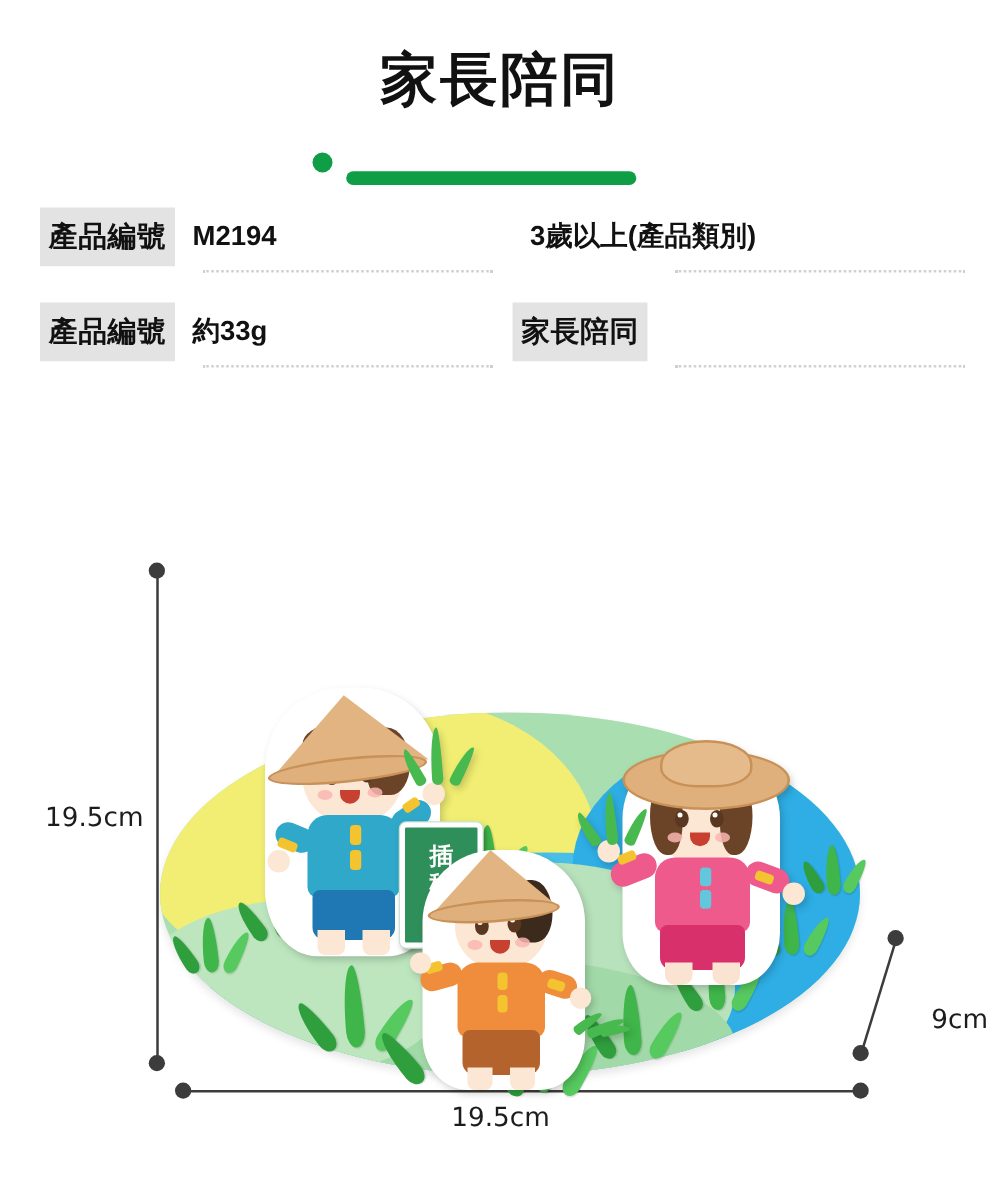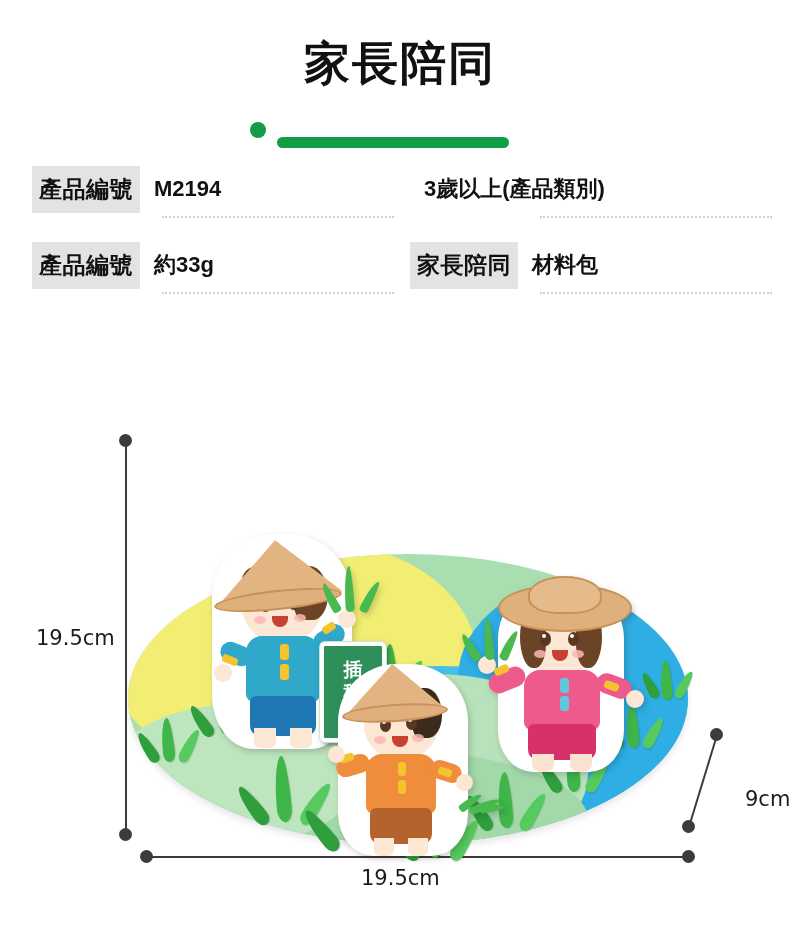--- a/index.html
+++ b/index.html
@@ -100,21 +100,21 @@
     left: 130px;
     right: 0;
     top: 50px;
     border-bottom: 2px dotted #cfcfcf;
   }
 
   
   .product-area {
     position: absolute;
     left: 0;
-    top: 404px;
+    top: 420px;
     width: 728px;
     height: 529px;
   }
 
   .scene {
     position: absolute;
     left: 128px;
     top: 120px;
     width: 560px;
     height: 320px;
@@ -415,21 +415,20 @@
 
 
   <div class="spec-row">
     <div class="spec-cell left">
       <span class="spec-label">產品編號</span>
       <span class="spec-value">約33g</span>
       <span class="spec-dots"></span>
     </div>
     <div class="spec-cell">
       <span class="spec-label">家長陪同</span>
-      <span class="spec-value">材料包</span>
       <span class="spec-dots"></span>
     </div>
   </div>
 
 </div>
 
 <div class="product-area">
 
   <div class="dim-dot dim-v-dot-top"></div>
   <div class="dim-line dim-v-line"></div>

